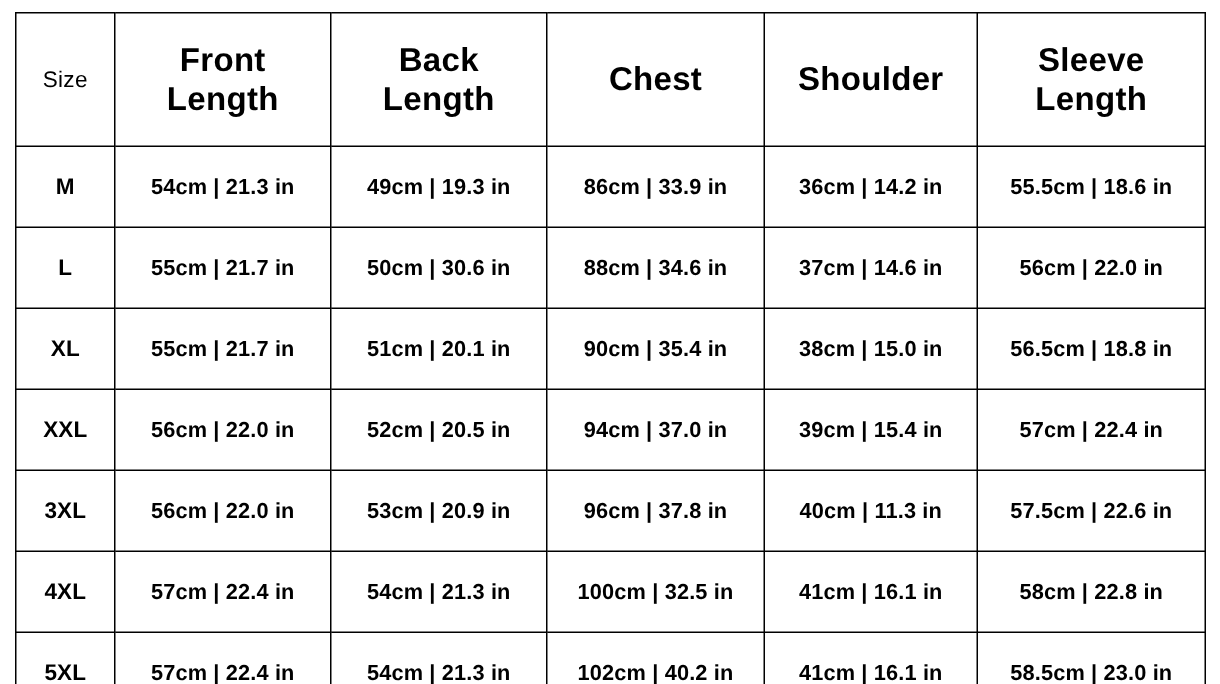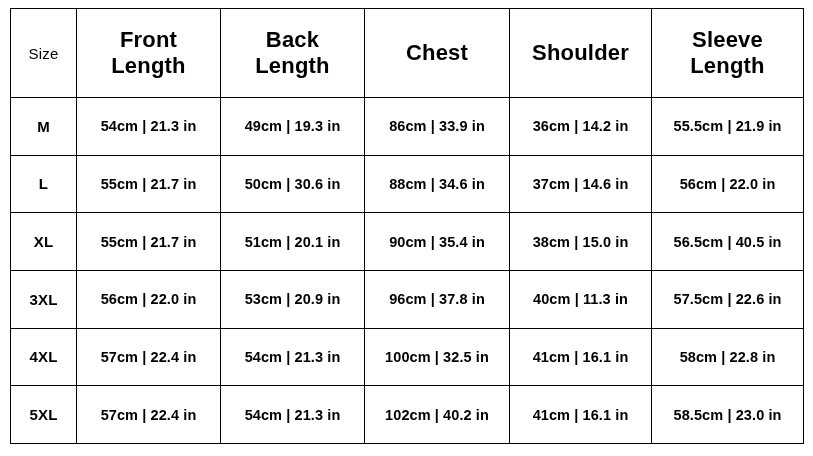--- a/index.html
+++ b/index.html
@@ -88,37 +88,45 @@
         <th>Sleeve Length</th>
       </tr>
     </thead>
     <tbody>
       <tr>
         <td class="size-cell">M</td>
         <td>54cm | 21.3 in</td>
         <td>49cm | 19.3 in</td>
         <td>86cm | 33.9 in</td>
         <td>36cm | 14.2 in</td>
-        <td>55.5cm | 21.9 in</td>
+        <td>55.5cm | 18.6 in</td>
       </tr>
       <tr>
         <td class="size-cell">L</td>
         <td>55cm | 21.7 in</td>
         <td>50cm | 30.6 in</td>
         <td>88cm | 34.6 in</td>
         <td>37cm | 14.6 in</td>
         <td>56cm | 22.0 in</td>
       </tr>
       <tr>
         <td class="size-cell">XL</td>
         <td>55cm | 21.7 in</td>
         <td>51cm | 20.1 in</td>
         <td>90cm | 35.4 in</td>
         <td>38cm | 15.0 in</td>
-        <td>56.5cm | 40.5 in</td>
+        <td>56.5cm | 18.8 in</td>
+      </tr>
+      <tr>
+        <td class="size-cell">XXL</td>
+        <td>56cm | 22.0 in</td>
+        <td>52cm | 20.5 in</td>
+        <td>94cm | 37.0 in</td>
+        <td>39cm | 15.4 in</td>
+        <td>57cm | 22.4 in</td>
       </tr>
       <tr>
         <td class="size-cell">3XL</td>
         <td>56cm | 22.0 in</td>
         <td>53cm | 20.9 in</td>
         <td>96cm | 37.8 in</td>
         <td>40cm | 11.3 in</td>
         <td>57.5cm | 22.6 in</td>
       </tr>
       <tr>

